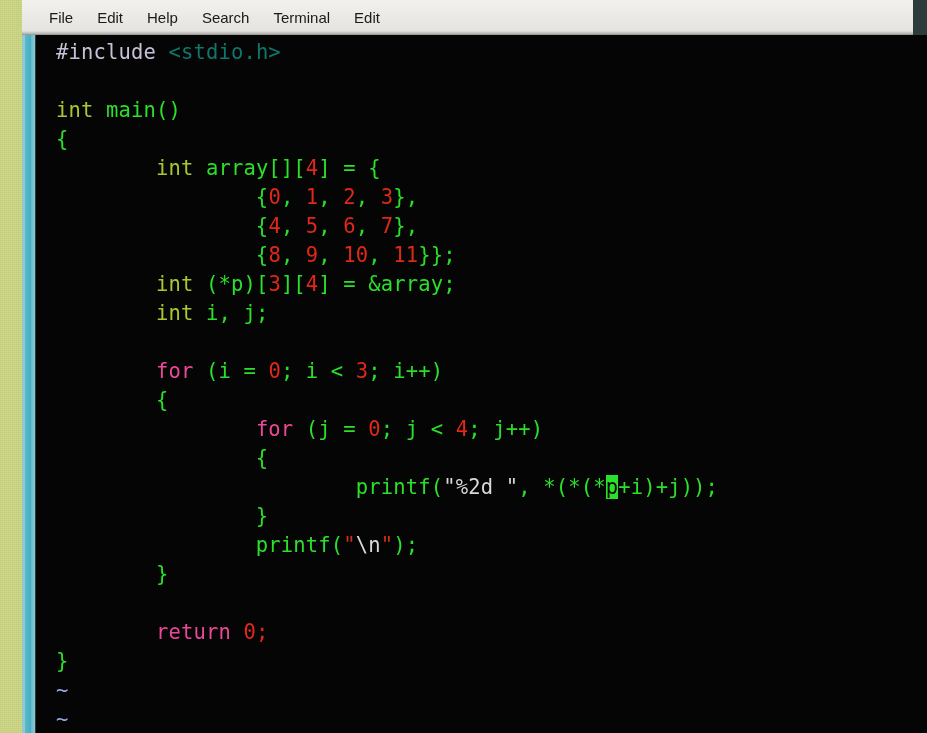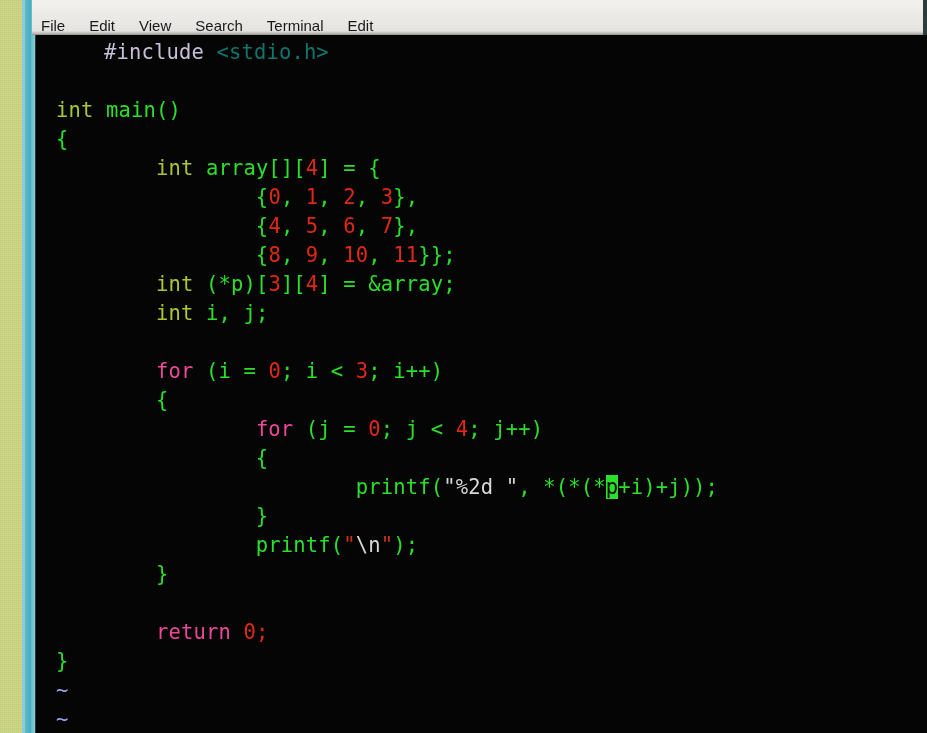--- a/index.html
+++ b/index.html
@@ -39,28 +39,29 @@
         #5fb9c9 3px, #43aec4 9px,
         #63bcc9 9px, #8cc9d1 13px,
         #2d3b3b 13px, #2d3b3b 14px);
     background-repeat: no-repeat;
     background-color: #52b4c6;
   }
 
   
   #menubar {
     position: absolute;
-    left: 10px;
+    left: 0;
     top: 0;
     width: 891px;
     height: 35px;
     background: linear-gradient(180deg, #f2f1ef 0%, #eceae7 45%, #e6e4e1 88%, #b9b7b4 96%, #8e8c8a 100%);
     display: flex;
-    align-items: flex-end;
+    align-items: center;
     box-sizing: border-box;
+    padding-left: 18px;
   }
   .menu-item {
     font-family: "Liberation Sans", sans-serif;
     font-size: 15px;
     color: #1a1a1a;
     padding: 2px 9px;
     margin-right: 6px;
     white-space: nowrap;
     line-height: 1;
   }
@@ -84,21 +85,21 @@
     line-height: 29px;
     white-space: pre;
     letter-spacing: 0.15px;
   }
   .line {
     height: 29px;
     white-space: pre;
   }
 
   
-  .preproc   { color: #c8c0d8; margin-left: 48px; }           
+  .preproc   { color: #c8c0d8; }           
   .incfile   { color: #0f766e; }           
   .type      { color: #a8c832; text-align: center; }           
   .ident     { color: #2ae02a; margin-top: 14px; }           
   .num       { color: #e02818; }           
   .keyword   { color: #ec4899; }           
   .str       { color: #d8d8d8; }           
   .strq      { color: #d03018; }           
   .tilde     { color: #9aa8e8; }           
   .cursor {
     background: #2ae02a;
@@ -108,21 +109,21 @@
 </head>
 <body>
 
 <div id="desktop"></div>
 
 <div id="window-frame">
 
   <div id="menubar">
     <div class="menu-item">File</div>
     <div class="menu-item">Edit</div>
-    <div class="menu-item">View</div>
+    <div class="menu-item">Help</div>
     <div class="menu-item">Search</div>
     <div class="menu-item">Terminal</div>
     <div class="menu-item">Edit</div>
   </div>
 
   <div id="terminal">
     <div id="editor"><div class="line"><span class="preproc">#include </span><span class="incfile">&lt;stdio.h&gt;</span></div><div class="line">&nbsp;</div><div class="line"><span class="type">int</span><span class="ident"> </span><span class="ident">main()</span></div><div class="line"><span class="ident">{</span></div><div class="line"><span class="ident">        </span><span class="type">int</span><span class="ident"> array[][</span><span class="num">4</span><span class="ident">] = {</span></div><div class="line"><span class="ident">                {</span><span class="num">0</span><span class="ident">, </span><span class="num">1</span><span class="ident">, </span><span class="num">2</span><span class="ident">, </span><span class="num">3</span><span class="ident">},</span></div><div class="line"><span class="ident">                {</span><span class="num">4</span><span class="ident">, </span><span class="num">5</span><span class="ident">, </span><span class="num">6</span><span class="ident">, </span><span class="num">7</span><span class="ident">},</span></div><div class="line"><span class="ident">                {</span><span class="num">8</span><span class="ident">, </span><span class="num">9</span><span class="ident">, </span><span class="num">10</span><span class="ident">, </span><span class="num">11</span><span class="ident">}};</span></div><div class="line"><span class="ident">        </span><span class="type">int</span><span class="ident"> (*p)[</span><span class="num">3</span><span class="ident">][</span><span class="num">4</span><span class="ident">] = &amp;array;</span></div><div class="line"><span class="ident">        </span><span class="type">int</span><span class="ident"> i, j;</span></div><div class="line">&nbsp;</div><div class="line"><span class="ident">        </span><span class="keyword">for</span><span class="ident"> (i = </span><span class="num">0</span><span class="ident">; i &lt; </span><span class="num">3</span><span class="ident">; i++)</span></div><div class="line"><span class="ident">        {</span></div><div class="line"><span class="ident">                </span><span class="keyword">for</span><span class="ident"> (j = </span><span class="num">0</span><span class="ident">; j &lt; </span><span class="num">4</span><span class="ident">; j++)</span></div><div class="line"><span class="ident">                {</span></div><div class="line"><span class="ident">                        printf(</span><span class="str">"%2d "</span><span class="ident">, *(*(*</span><span class="cursor">p</span><span class="ident">+i)+j));</span></div><div class="line"><span class="ident">                }</span></div><div class="line"><span class="ident">                printf(</span><span class="strq">"</span><span class="str">\n</span><span class="strq">"</span><span class="ident">);</span></div><div class="line"><span class="ident">        }</span></div><div class="line">&nbsp;</div><div class="line"><span class="ident">        </span><span class="keyword">return</span><span class="ident"> </span><span class="num">0</span><span class="num">;</span></div><div class="line"><span class="ident">}</span></div><div class="line"><span class="tilde">~</span></div><div class="line"><span class="tilde">~</span></div></div>
   </div>
 
 </div>

